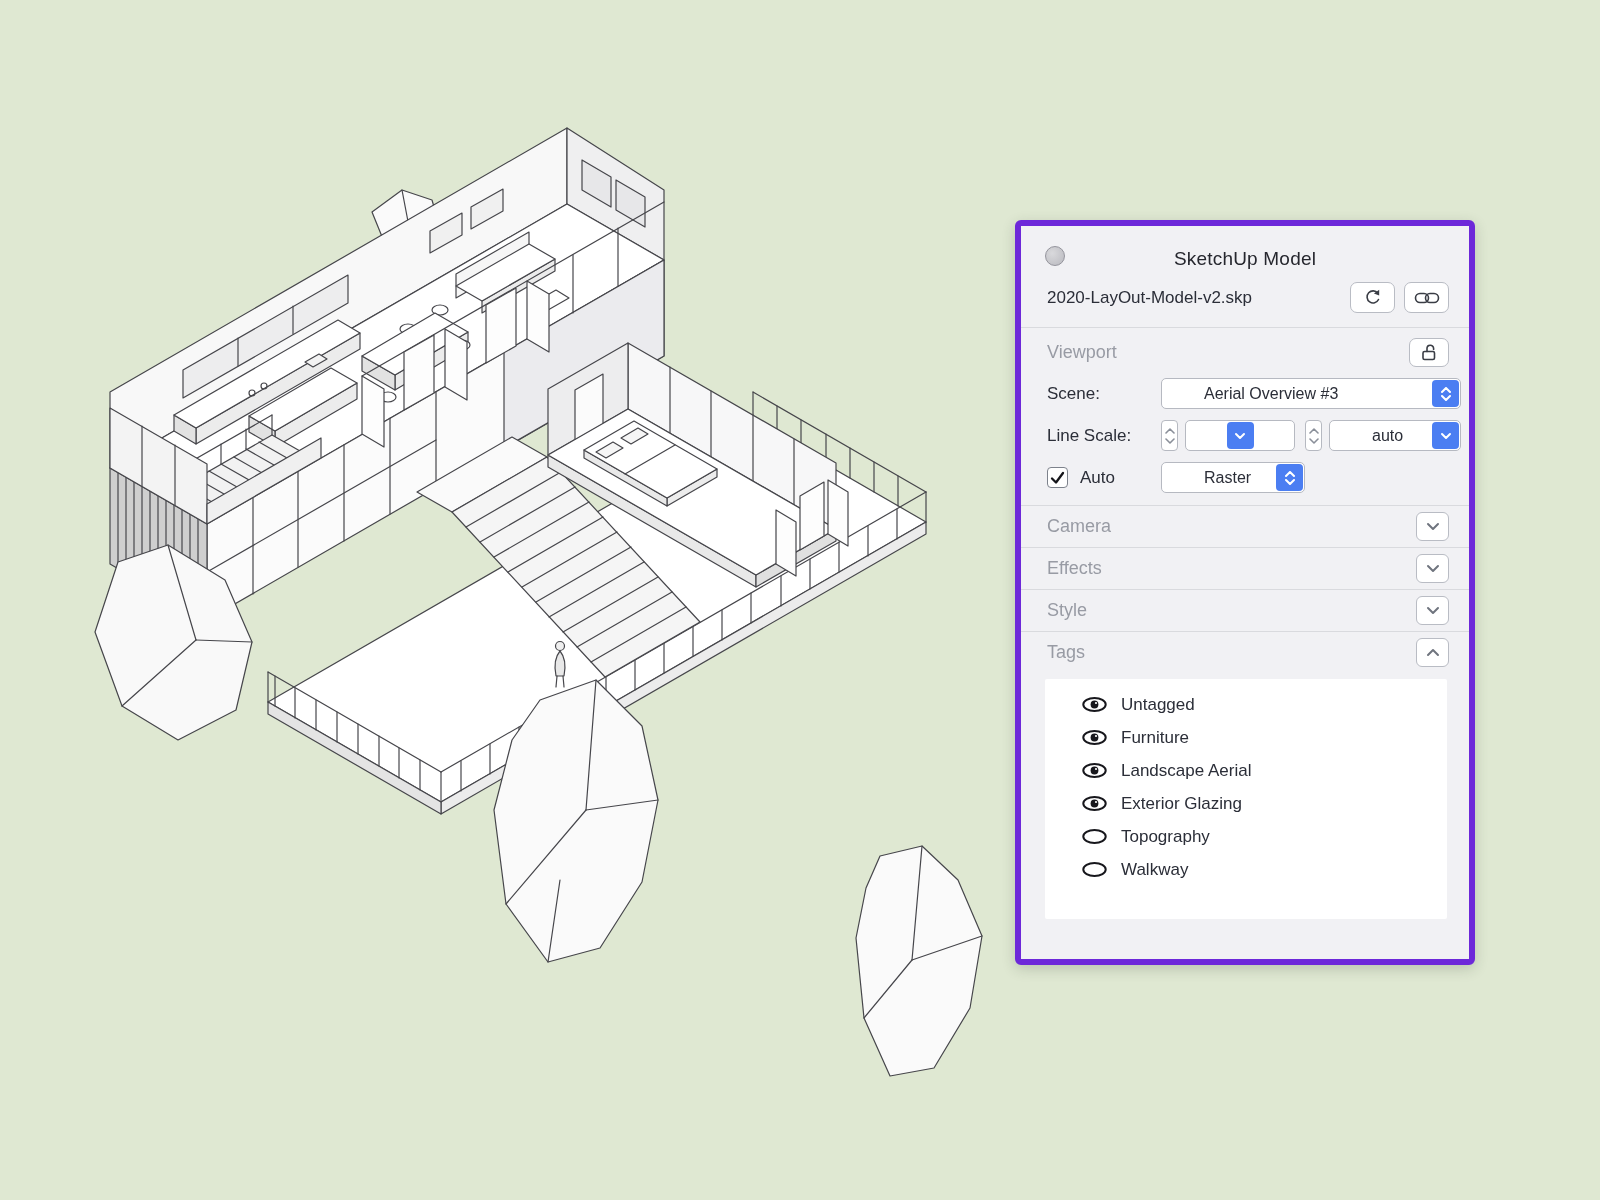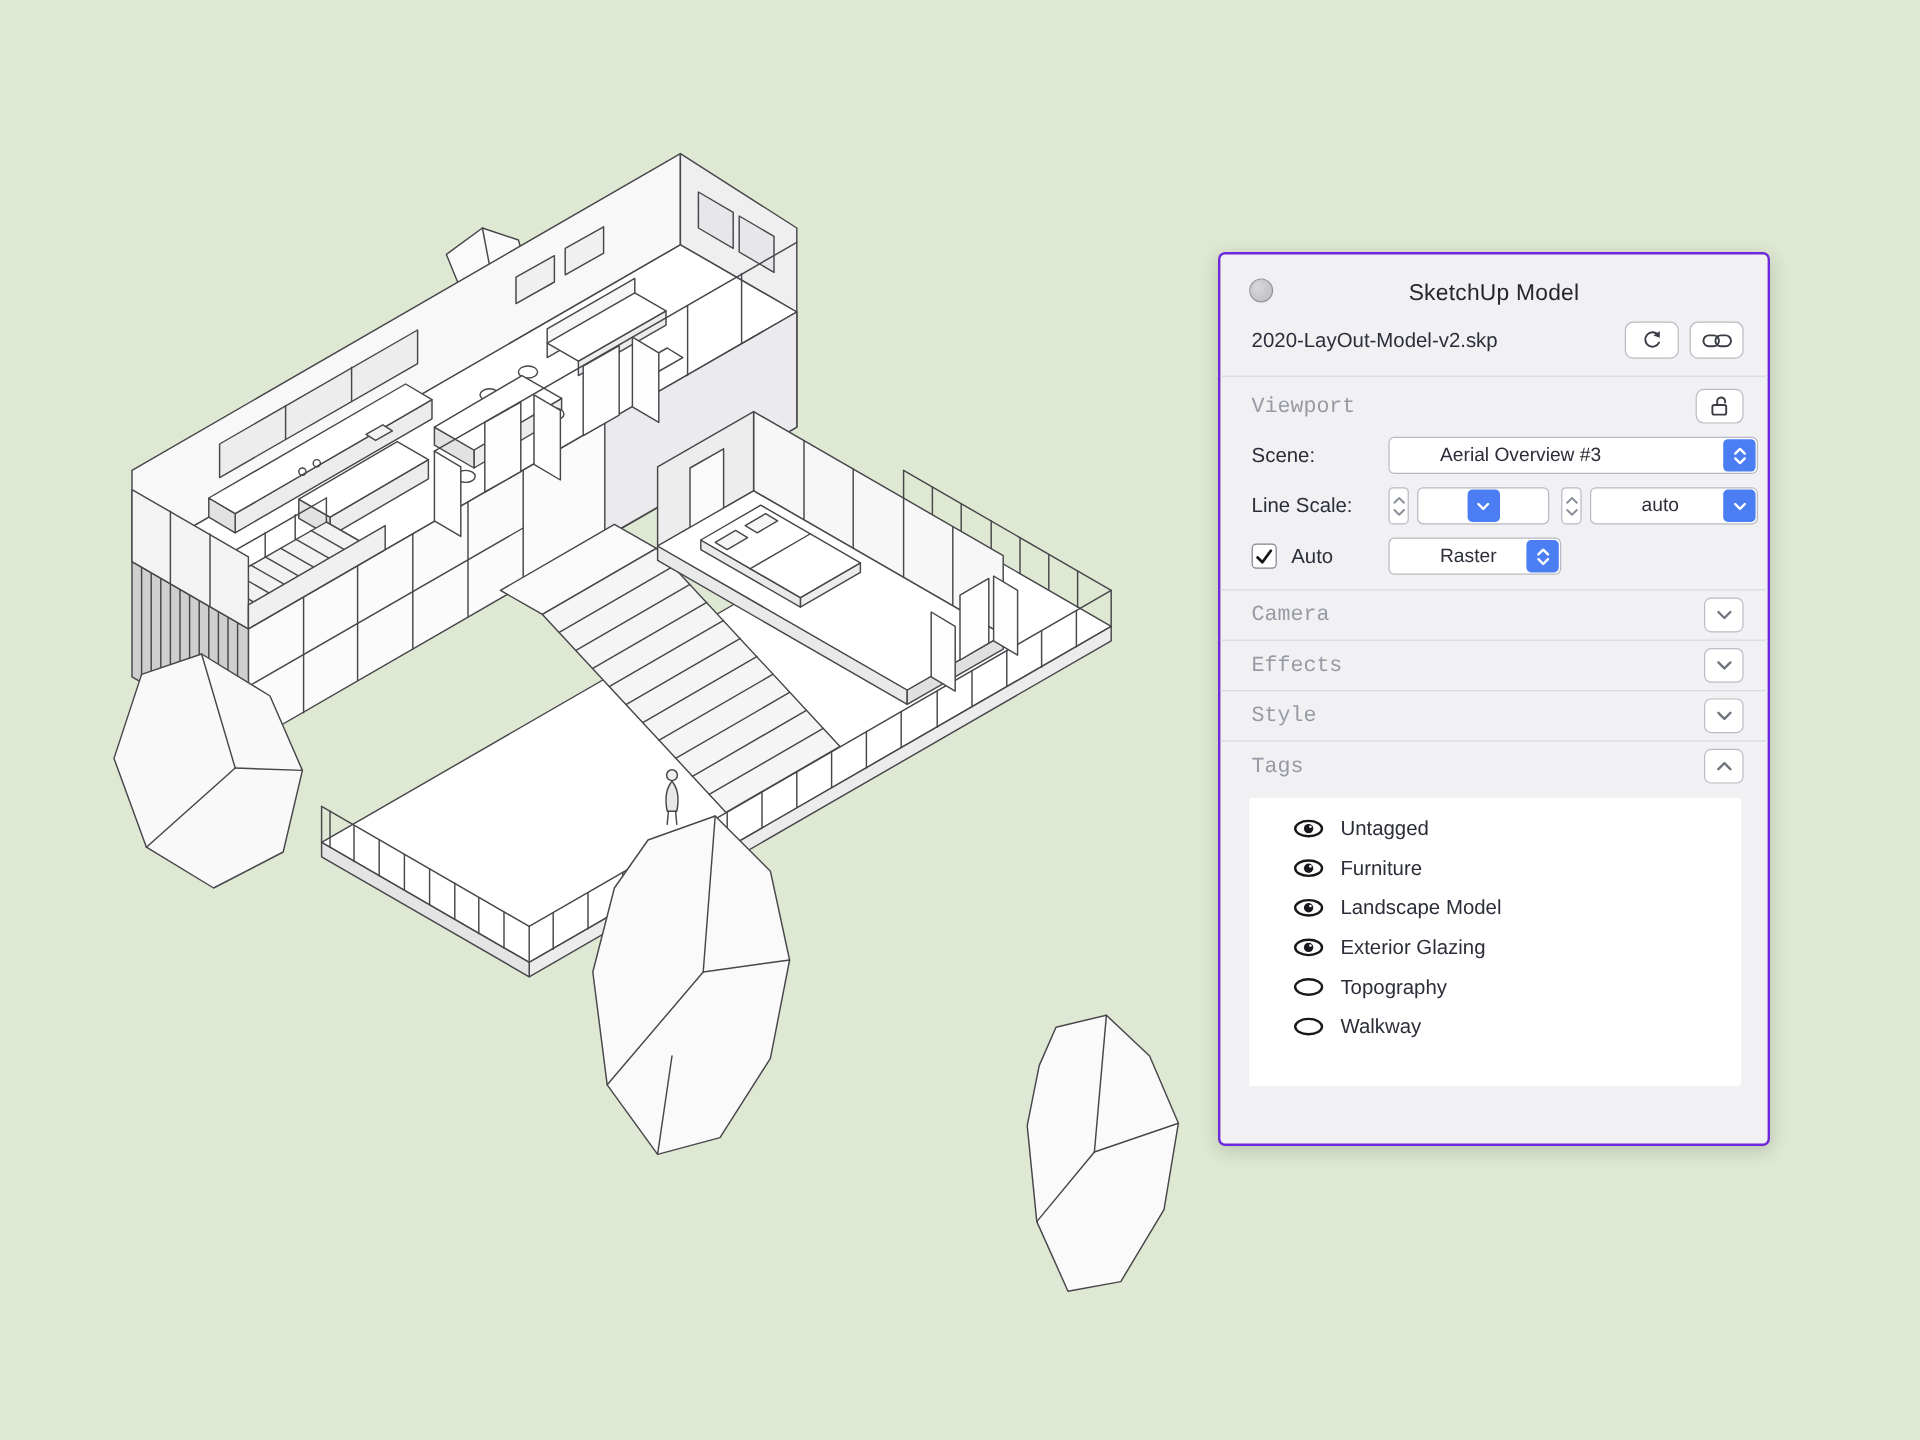--- a/index.html
+++ b/index.html
@@ -1,36 +1,36 @@
 <!DOCTYPE html>
 <html><head>
 <meta charset="utf-8">
 <style>
   html,body{margin:0;padding:0;}
   .stage{position:relative;width:1600px;height:1200px;background:#dfe8d2;overflow:hidden;
          font-family:"Liberation Sans",sans-serif;color:#2b2e38;}
   .scene-svg{position:absolute;left:0;top:0;}
 
   
-  .panel{position:absolute;left:1015px;top:210px;width:460px;height:745px;background:#f1f1f4;
-         border:2px solid #6d28d9;border-radius:6px;box-shadow:0 4px 14px rgba(40,55,40,.20);
+  .panel{position:absolute;left:1015px;top:220px;width:460px;height:745px;background:#f1f1f4;
+         border:6px solid #6d28d9;border-radius:6px;box-shadow:0 4px 14px rgba(40,55,40,.20);
          box-sizing:border-box;}
   .panel-header{position:relative;height:48px;}
   .dot{position:absolute;left:24px;top:20px;width:20px;height:20px;border-radius:50%;
        background:radial-gradient(circle at 35% 35%, #d9d9dc, #b9b9bf);border:1.5px solid #94949c;box-sizing:border-box;}
   .panel-title{text-align:center;padding-top:22px;font-size:19px;letter-spacing:.2px;color:#26272e;}
   .file-row{display:flex;align-items:center;padding:8px 20px 14px 26px;}
   .filename{flex:1;font-size:17px;color:#2b2e38;}
   .file-buttons{display:flex;gap:9px;}
   .icon-btn{display:grid;place-items:center;background:#fff;border:1.3px solid #b9bcc4;border-radius:7px;
             width:45px;height:31px;padding:0;cursor:pointer;}
   .icon-btn svg{stroke:#3a3d45;fill:none;stroke-width:1.6;stroke-linecap:round;stroke-linejoin:round;}
   .divider{border:none;border-top:1px solid #d9dade;margin:0;}
   .vp-head{display:flex;justify-content:space-between;align-items:center;padding:10px 20px 0 26px;}
-  .gray-label{color:#989ba4;font-size:18px;font-family:Liberation Mono, monospace;}
+  .gray-label{color:#989ba4;font-size:18px;}
   .lock-btn{width:40px;height:29px;}
   .ctl-row{display:flex;align-items:center;margin-top:11px;padding:0 8px 0 26px;font-size:17px;}
   .ctl-label{width:114px;flex:0 0 auto;}
   .field{display:flex;align-items:center;height:31px;background:#fff;border:1px solid #b6b9c1;
          border-radius:5px;box-sizing:border-box;overflow:hidden;cursor:pointer;}
   .field .val{flex:1;padding:0 10px;font-size:16px;white-space:nowrap;overflow:hidden;margin-left:32px;}
   .blue-btn{width:27px;height:27px;flex:0 0 auto;margin:1px 1px;background:#4b7ef2;border-radius:4px;
             display:flex;flex-direction:column;align-items:center;justify-content:center;gap:2px;}
   .blue-btn svg{stroke:#fff;fill:none;stroke-width:2;stroke-linecap:round;stroke-linejoin:round;}
   .flex1{flex:1;}
@@ -438,21 +438,21 @@
         <span class="tag-label">Furniture</span>
       </div>
       <div class="tag-row">
         <span class="eye eye-open">
           <svg width="27" height="17" viewBox="0 0 27 17">
               <ellipse class="eye-outline" cx="13.5" cy="8.5" rx="11.2" ry="6.4"></ellipse>
               <circle class="pupil" cx="13.5" cy="8.5" r="3.9"></circle>
               <circle class="glint" cx="15" cy="7" r="1.1"></circle>
             </svg>
         </span>
-        <span class="tag-label">Landscape Model</span>
+        <span class="tag-label">Landscape Aerial</span>
       </div>
       <div class="tag-row">
         <span class="eye eye-open">
           <svg width="27" height="17" viewBox="0 0 27 17">
               <ellipse class="eye-outline" cx="13.5" cy="8.5" rx="11.2" ry="6.4"></ellipse>
               <circle class="pupil" cx="13.5" cy="8.5" r="3.9"></circle>
               <circle class="glint" cx="15" cy="7" r="1.1"></circle>
             </svg>
         </span>
         <span class="tag-label">Exterior Glazing</span>

